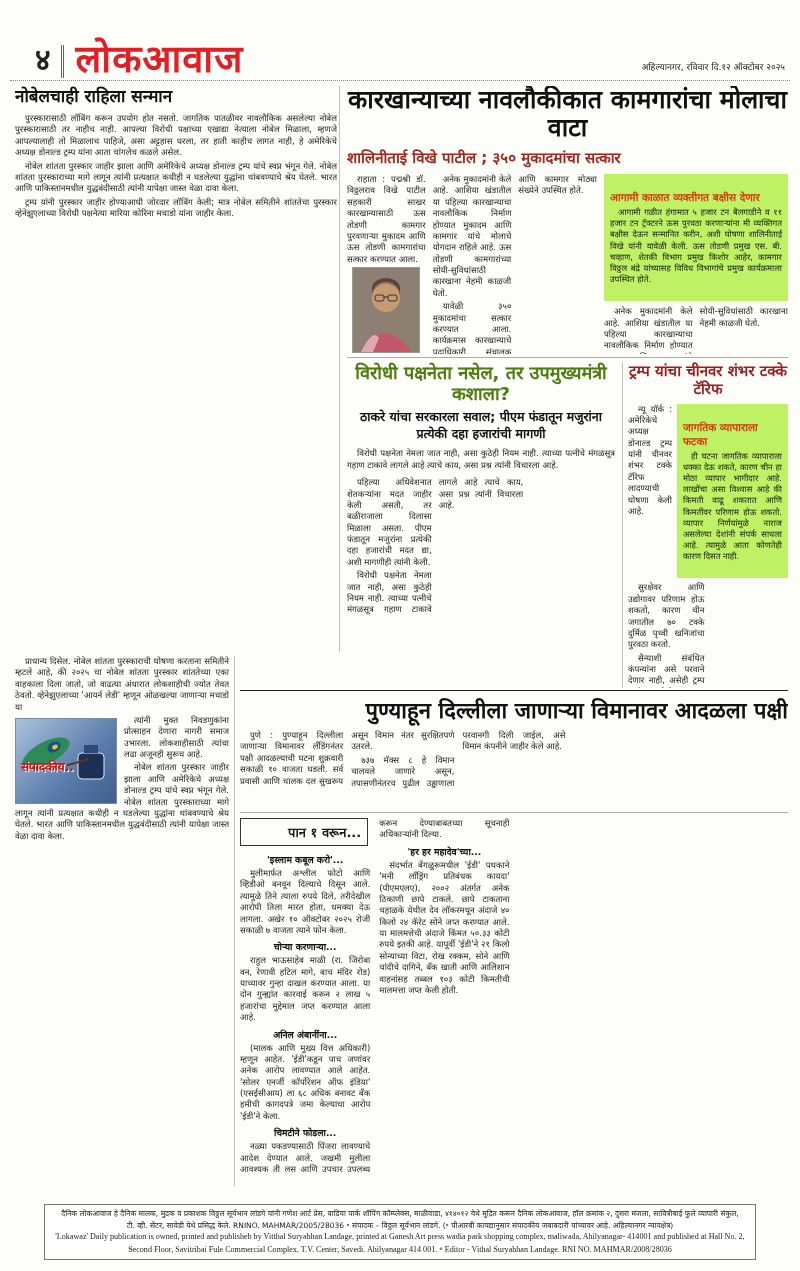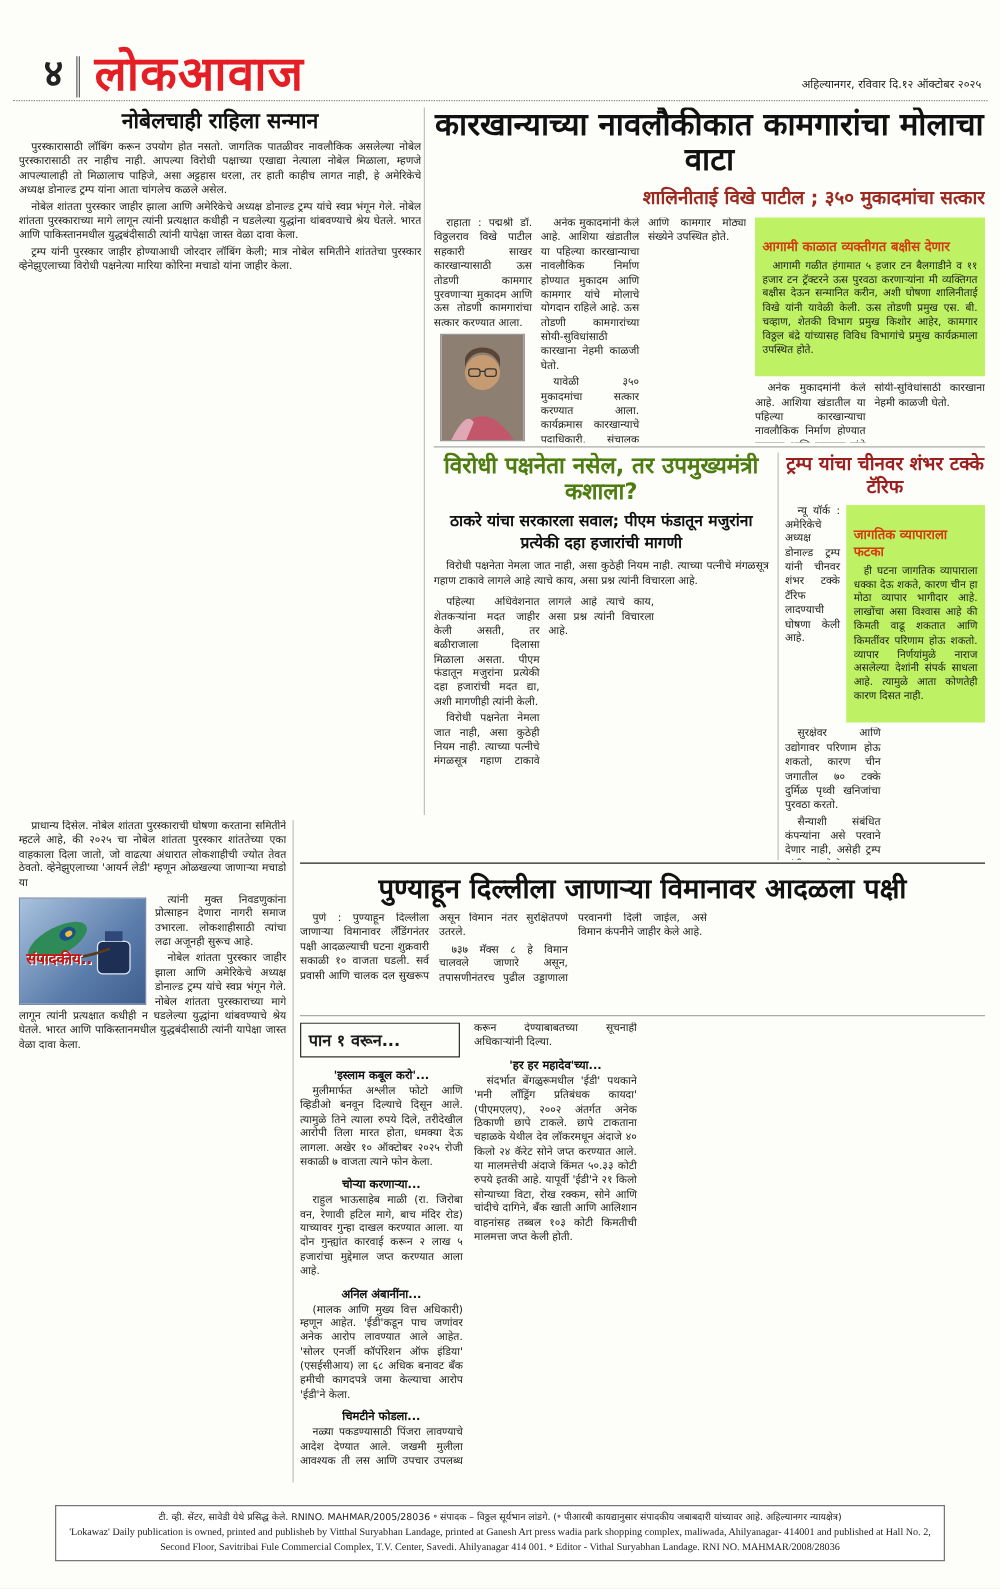--- a/index.html
+++ b/index.html
@@ -11,25 +11,25 @@
   .dateline{margin-left:auto;font-size:9px;color:#222;padding-bottom:5px}
   .dotted{position:absolute;left:10px;right:10px;top:80px;border-top:1px dotted #888}
   .vrule{position:absolute;border-left:1px solid #c2c2c2}
   .hrule{position:absolute;border-top:1.5px solid #222}
   .hrule.thin{border-top:1px solid #aaa}
   section{position:absolute}
   h1,h2,h3,h4{margin:0;font-weight:bold;color:#111}
   p{margin:0 0 2px;font-size:8.5px;line-height:1.34;text-align:justify;text-indent:10px}
   
   .left-article{left:15px;top:84px;width:322px;height:568px;overflow:hidden}
-  .left-article h2{font-size:17px;text-align:center;margin-bottom:6px}
+  .left-article h2{font-size:17px;text-align:left;margin-bottom:6px}
   
   .main-article{left:347px;top:86px;width:441px;height:268px;overflow:hidden}
   .main-article h1{font-size:25px;text-align:center;line-height:1.12}
-  .main-article .subhead{font-size:15px;font-weight:bold;color:#9c2a20;text-align:right;margin:5px 0 7px}
+  .main-article .subhead{font-size:15px;font-weight:bold;color:#9c2a20;text-align:left;margin:5px 0 7px}
   .ma-content{display:flex;gap:7px}
   .ma-left{width:250px;height:198px;columns:3;column-gap:7px;column-fill:auto;overflow:hidden}
   .ma-right{width:184px;display:flex;flex-direction:column;gap:5px}
   .obox{background:#bef264;padding:16px 6px}
   .obox h3{font-size:10.5px;color:#d43c10;margin:0 0 3px}
   .obox p{font-size:8.3px;line-height:1.35;margin:0;text-indent:8px}
   .cols2{columns:2;column-gap:7px;column-fill:auto;overflow:hidden}
   .ma-right .cols2{height:92px}
   .photo{width:66px;height:84px;margin:0 auto 3px;display:block;border:1px solid #999}
   
@@ -42,26 +42,26 @@
   .cols3{columns:3;column-gap:7px;height:142px;column-fill:auto;overflow:hidden}
   
   .trump{left:628px;top:362px;width:160px;height:326px;overflow:hidden}
   .trump h2{font-size:15px;color:#9c1f1f;text-align:center;line-height:1.22;margin-bottom:5px}
   .tr-row{display:flex;gap:5px;margin-bottom:4px}
   .tr-lead{width:44px}
   .trump .obox{flex:1}
   .trump .cols2{height:148px}
   
   .plane{left:240px;top:694px;width:548px;height:114px;overflow:hidden}
-  .plane h1{font-size:22px;text-align:center;margin-bottom:6px}
+  .plane h1{font-size:22px;text-align:right;margin-bottom:6px}
   .cols5{columns:5;column-gap:8px;height:78px;column-fill:auto;overflow:hidden}
   
   .page1{left:240px;top:818px;width:548px;height:364px;overflow:hidden}
   .cols4{columns:4;column-gap:9px;height:364px;column-fill:auto;overflow:hidden}
-  .p1-header{border:1.5px solid #333;padding:4px 6px;text-align:left;font-size:13px;font-weight:bold;margin:0 2px 7px 0}
+  .p1-header{border:1.5px solid #333;padding:4px 6px;text-align:right;font-size:13px;font-weight:bold;margin:0 2px 7px 0}
   .p1-item h4{font-size:9.2px;text-align:center;margin:4px 0 2px}
   
   .left-lower{left:15px;top:656px;width:214px;height:530px;overflow:hidden}
   .edit-box{float:left;width:102px;height:86px;margin:3px 7px 2px 0;position:relative;background:linear-gradient(135deg,#a9c2de 0%,#5b7dab 60%,#3f5f8e 100%);border:1px solid #7a8aa8;box-sizing:border-box}
   .edit-label{position:absolute;left:5px;bottom:28px;font-size:12px;font-weight:bold;color:#c81414;text-shadow:1px 1px 0 #fff}
   
   .imprint{left:44px;top:1204px;width:712px;border:1px solid #777;padding:3px 10px;text-align:center;box-sizing:border-box;background:#fff}
   .imprint p{margin:0;font-size:7.5px;line-height:1.55;text-align:center;text-indent:0}
   .imprint .en{font-family:"Liberation Serif",serif;font-size:8.1px}
 </style>
@@ -198,18 +198,19 @@
         <ellipse cx="39" cy="28" rx="3" ry="2.2" fill="#e8c23a" transform="rotate(-28 39 28)"></ellipse>
         <path d="M10,48 Q40,52 72,40" stroke="#5a3a1e" stroke-width="2" fill="none"></path>
       </svg>
       <span class="edit-label">संपादकीय..</span>
     </div>
     <p>त्यांनी मुक्त निवडणुकांना प्रोत्साहन देणारा नागरी समाज उभारला. लोकशाहीसाठी त्यांचा लढा अजूनही सुरूच आहे.</p>
     <p>नोबेल शांतता पुरस्कार जाहीर झाला आणि अमेरिकेचे अध्यक्ष डोनाल्ड ट्रम्प यांचे स्वप्न भंगून गेले. नोबेल शांतता पुरस्काराच्या मागे लागून त्यांनी प्रत्यक्षात कधीही न घडलेल्या युद्धांना थांबवण्याचे श्रेय घेतले. भारत आणि पाकिस्तानमधील युद्धबंदीसाठी त्यांनी यापेक्षा जास्त वेळा दावा केला.</p>
   </section>
 
   <footer class="imprint" style="position:absolute">
+    <p>दैनिक लोकआवाज हे दैनिक मालक, मुद्रक व प्रकाशक विठ्ठल सूर्यभान लांडगे यांनी गणेश आर्ट प्रेस, वाडिया पार्क शॉपिंग कॉम्प्लेक्स, माळीवाडा, ४१४०१२ येथे मुद्रित करून दैनिक लोकआवाज, हॉल क्रमांक २, दुसरा मजला, सावित्रीबाई फुले व्यापारी संकुल,</p>
     <p>टी. व्ही. सेंटर, सावेडी येथे प्रसिद्ध केले. RNINO. MAHMAR/2005/28036 ॰ संपादक – विठ्ठल सूर्यभान लांडगे. (॰ पीआरबी कायद्यानुसार संपादकीय जबाबदारी यांच्यावर आहे. अहिल्यानगर न्यायक्षेत्र)</p>
     <p class="en">'Lokawaz' Daily publication is owned, printed and publisheb by Vitthal Suryabhan Landage, printed at Ganesh Art press wadia park shopping complex, maliwada, Ahilyanagar- 414001 and published at Hall No. 2,</p>
     <p class="en">Second Floor, Savitribai Fule Commercial Complex, T.V. Center, Savedi. Ahilyanagar 414 001.  ॰ Editor - Vithal Suryabhan Landage. RNI NO. MAHMAR/2008/28036</p>
   </footer>
 
 </div>
 
 </body></html>

